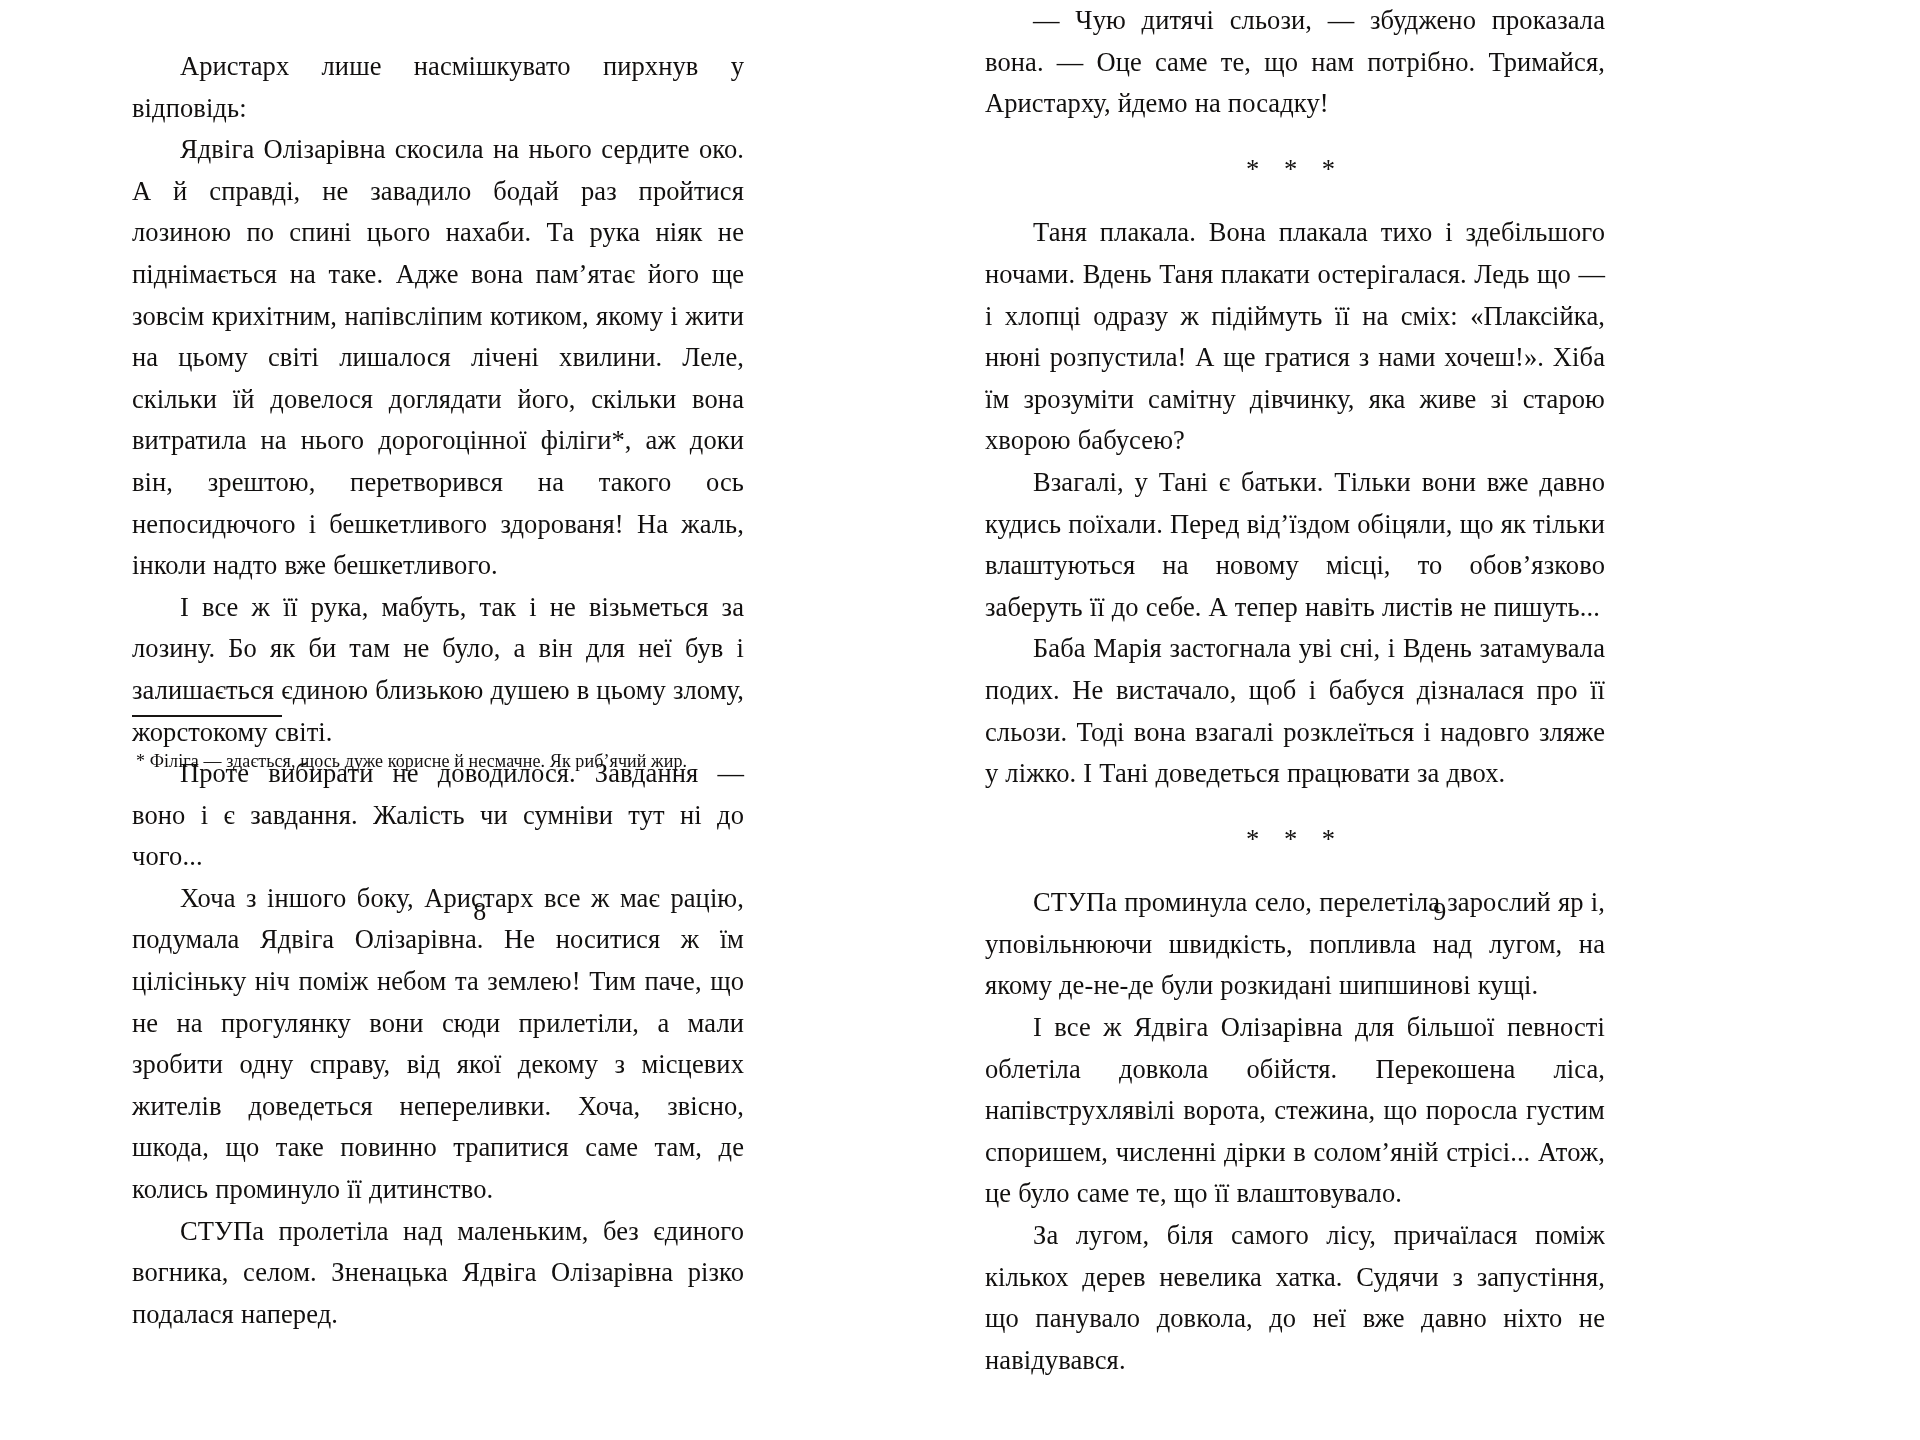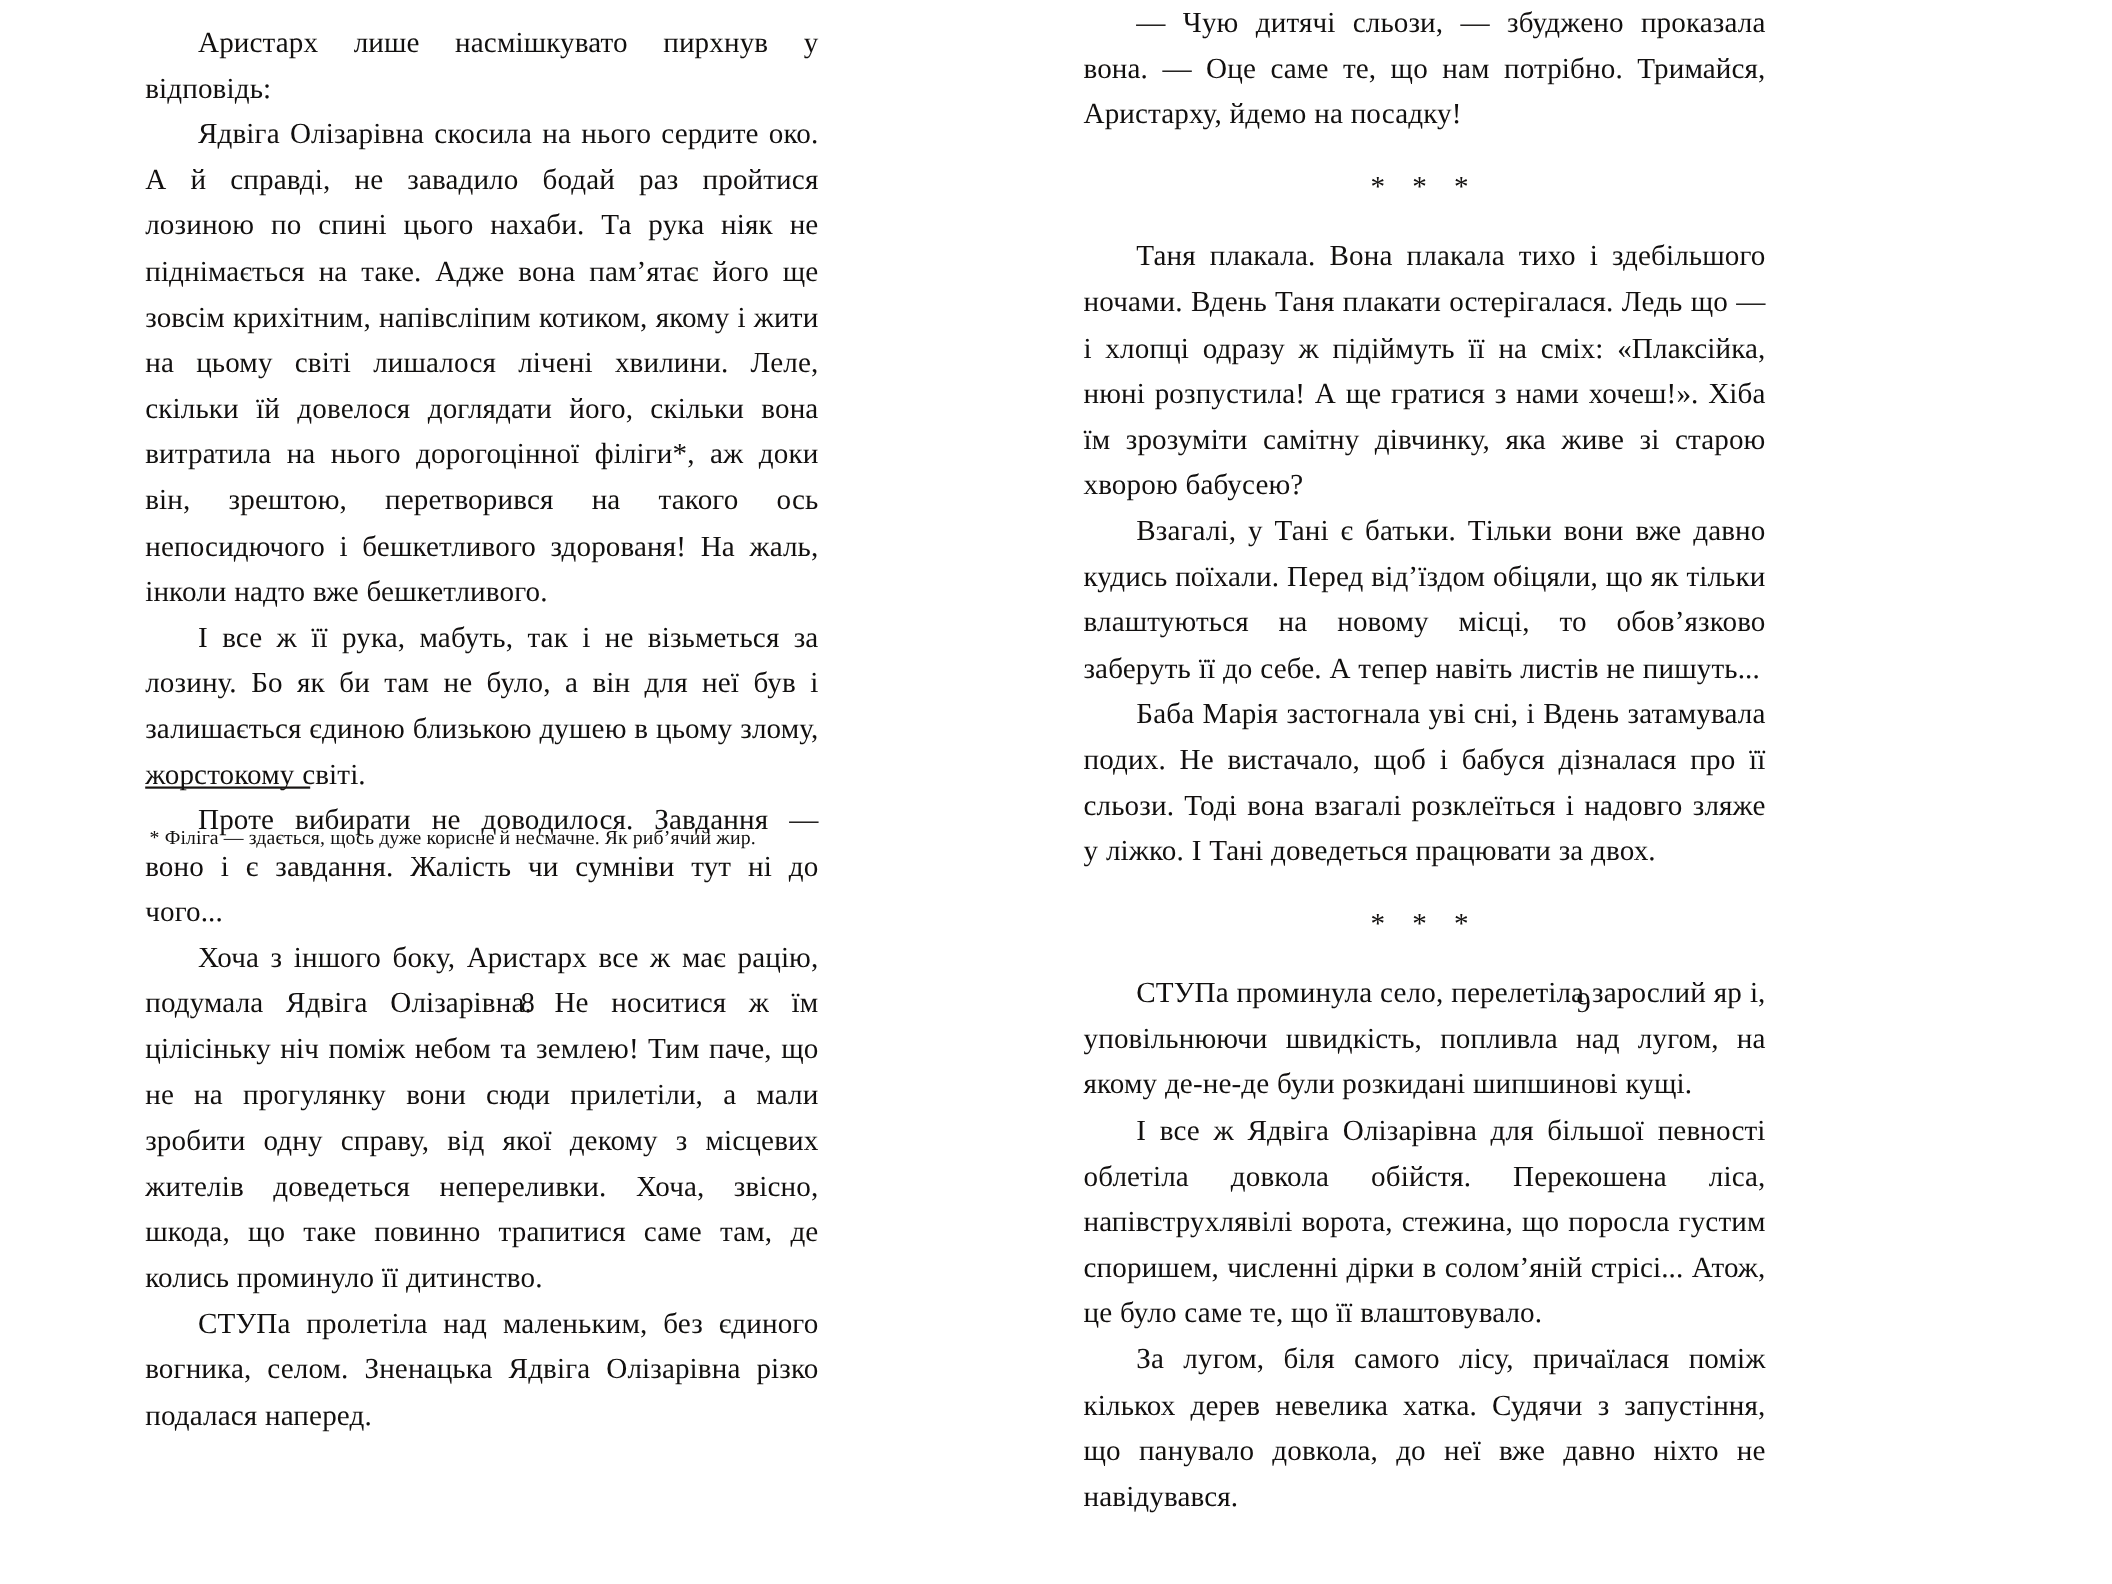--- a/index.html
+++ b/index.html
@@ -28,21 +28,21 @@
     position: relative;
     box-sizing: border-box;
     height: 1015px;
     display: flex;
     flex-direction: column;
     font-family: Liberation Serif, serif;
   }
 
   .page-left {
     width: 960px;
-    padding: 18px 205px 0 132px;
+    padding: 46px 205px 0 132px;
   }
 
   .page-right {
     width: 960px;
     padding: 34px 150px 0 -10px;
     padding-left: 0px;
   }
 
   .text-block {
     width: 612px;

